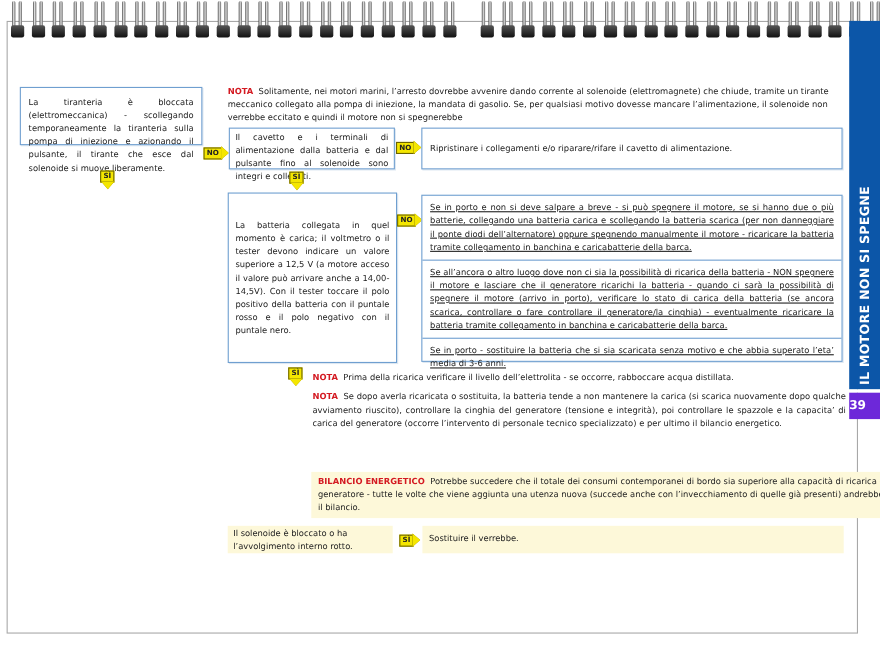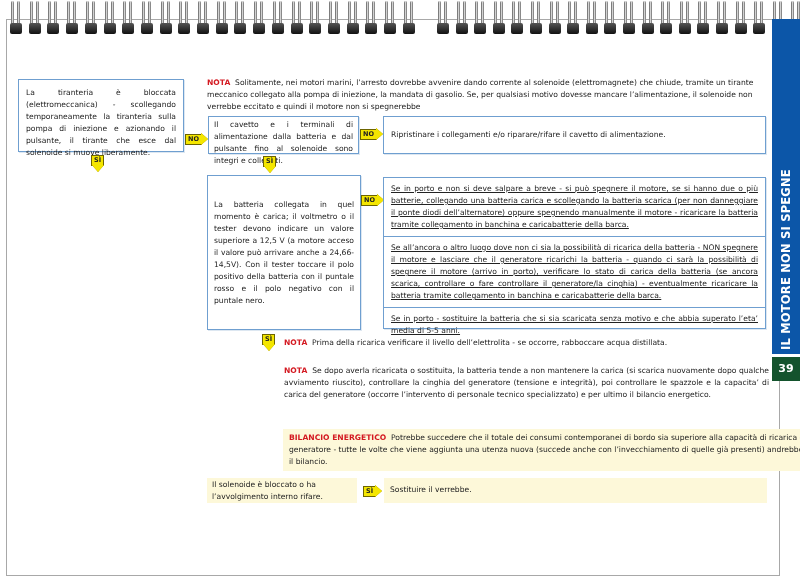--- a/index.html
+++ b/index.html
@@ -14,22 +14,22 @@
                 background:linear-gradient(90deg,#444,#ddd 45%,#666); }
   .ring .w1 { left:1px; } .ring .w2 { left:7px; }
   .ring .base { position:absolute; left:0; top:22px; width:12px; height:11px; border-radius:2px;
                 background:linear-gradient(180deg,#555,#111); }
 
   .sidebar { position:absolute; left:772px; top:19px; width:28px; height:335px; background:#0c56a8; }
   .sidebar-title { position:absolute; left:774px; top:200px; width:24px; height:150px;
      writing-mode:vertical-rl; transform:rotate(180deg); color:#fff; font-weight:bold;
      font-size:11.5px; text-align:left; line-height:24px; letter-spacing:0.2px; white-space:nowrap; }
   .sidebar-sep { position:absolute; left:772px; top:354px; width:28px; height:3px; background:#fff; }
-  .page-num-box { position:absolute; left:772px; top:357px; width:28px; height:24px; background:#14532d;
-     color:#fff; font-weight:bold; font-size:11px; line-height:24px; text-align:center; }
+  .page-num-box { position:absolute; left:772px; top:357px; width:28px; height:24px; background:#6d28d9;
+     color:#fff; font-weight:bold; font-size:11px; line-height:24px; }
 
   .box { position:absolute; border:1.5px solid #6f9fd0; background:#fff; box-sizing:border-box;
          font-size:7.6px; line-height:12px; color:#222; box-shadow:1px 1px 0 rgba(120,160,200,0.25); }
   .box p { margin:0; text-align:justify; }
   .box .cell { padding:5px 7px; border-bottom:1.5px solid #6f9fd0;text-decoration:underline; }
   .box .cell:last-child { border-bottom:none; }
   .yellowbox { position:absolute; background:#fdf8d9; font-size:7.6px; line-height:12px; color:#222; box-sizing:border-box; }
 
   .nota-block { position:absolute; font-size:7.6px; line-height:12px; color:#222; }
   .red { color:#d41a22; font-weight:bold; }
@@ -264,21 +264,21 @@
 <div class="sidebar"></div>
 <div class="sidebar-title">IL MOTORE NON SI SPEGNE</div>
 <div class="sidebar-sep"></div>
 <div class="page-num-box">39</div>
 
 <div class="nota-block" style="left:207px; top:77px; width:558px;">
   <span class="red">NOTA</span>&nbsp;
   <span>Solitamente, nei motori marini, l’arresto dovrebbe avvenire dando corrente al solenoide (elettromagnete) che chiude, tramite un tirante meccanico collegato alla pompa di iniezione, la mandata di gasolio. Se, per qualsiasi motivo dovesse mancare l’alimentazione, il solenoide non verrebbe eccitato e quindi il motore non si spegnerebbe</span>
 </div>
 
-<div class="box" style="left:18px; top:79px; width:166px; height:73px; padding:7px 7px;">
+<div class="box" style="left:18px; top:79px; width:166px; height:53px; padding:7px 7px;">
   <p>La tiranteria è bloccata (elettromeccanica) - scollegando temporaneamente la tiranteria sulla pompa di iniezione e azionando il pulsante, il tirante che esce dal solenoide si muove liberamente.</p>
 </div>
 <div class="tag-no" style="left:185px; top:133px;">
   <span class="tag-label">NO</span>
   <span class="arrow-right"></span>
 </div>
 <div class="tag-si down" style="left:91px; top:155px;">
   <span class="tag-label">SÌ</span>
   <span class="arrow-down"></span>
 </div>
@@ -292,54 +292,54 @@
 </div>
 <div class="box" style="left:383px; top:116px; width:383px; height:38px; padding:12px 7px;">
   <p>Ripristinare i collegamenti e/o riparare/rifare il cavetto di alimentazione.</p>
 </div>
 <div class="tag-si down" style="left:263px; top:156px;">
   <span class="tag-label">SÌ</span>
   <span class="arrow-down"></span>
 </div>
 
 <div class="box" style="left:207px; top:175px; width:154px; height:155px; padding:0 6px; display:flex; align-items:center;">
-  <p>La batteria collegata in quel momento è carica; il voltmetro o il tester devono indicare un valore superiore a 12,5 V (a motore acceso il valore può arrivare anche a 24,66-14,5V). Con il tester toccare il polo positivo della batteria con il puntale rosso e il polo negativo con il puntale nero.</p>
+  <p>La batteria collegata in quel momento è carica; il voltmetro o il tester devono indicare un valore superiore a 12,5 V (a motore acceso il valore può arrivare anche a 14,00-14,5V). Con il tester toccare il polo positivo della batteria con il puntale rosso e il polo negativo con il puntale nero.</p>
 </div>
 <div class="tag-no" style="left:361px; top:194px;">
   <span class="tag-label">NO</span>
   <span class="arrow-right"></span>
 </div>
 <div class="box" style="left:383px; top:177px; width:383px; height:152px;">
   <div class="cell">
       <p>Se in porto e non si deve salpare a breve - si può spegnere il motore, se si hanno due o più batterie, collegando una batteria carica e scollegando la batteria scarica (per non danneggiare il ponte diodi dell’alternatore) oppure spegnendo manualmente il motore - ricaricare la batteria tramite collegamento in banchina e caricabatterie della barca.</p>
     </div>
   <div class="cell">
       <p>Se all’ancora o altro luogo dove non ci sia la possibilità di ricarica della batteria - NON spegnere il motore e lasciare che il generatore ricarichi la batteria - quando ci sarà la possibilità di spegnere il motore (arrivo in porto), verificare lo stato di carica della batteria (se ancora scarica, controllare o fare controllare il generatore/la cinghia) - eventualmente ricaricare la batteria tramite collegamento in banchina e caricabatterie della barca.</p>
     </div>
   <div class="cell">
-      <p>Se in porto - sostituire la batteria che si sia scaricata senza motivo e che abbia superato l’eta’ media di 5-5 anni.</p>
+      <p>Se in porto - sostituire la batteria che si sia scaricata senza motivo e che abbia superato l’eta’ media di 3-6 anni.</p>
     </div>
 </div>
 <div class="tag-si down" style="left:262px; top:334px;">
   <span class="tag-label">SÌ</span>
   <span class="arrow-down"></span>
 </div>
 
 <div class="nota-block" style="left:284px; top:337px; width:485px;">
-  <div style="margin-bottom:16px;"><span class="red">NOTA</span>&nbsp; <span>Prima della ricarica verificare il livello dell’elettrolita - se occorre, rabboccare acqua distillata.</span></div>
+  <div style="margin-bottom:6px;"><span class="red">NOTA</span>&nbsp; <span>Prima della ricarica verificare il livello dell’elettrolita - se occorre, rabboccare acqua distillata.</span></div>
   <div style="text-align:justify;"><span class="red">NOTA</span>&nbsp; <span>Se dopo averla ricaricata o sostituita, la batteria tende a non mantenere la carica (si scarica nuovamente dopo qualche avviamento riuscito), controllare la cinghia del generatore (tensione e integrità), poi controllare le spazzole e la capacita’ di carica del generatore (occorre l’intervento di personale tecnico specializzato) e per ultimo il bilancio energetico.</span></div>
 </div>
 
 <div class="yellowbox" style="left:283px; top:429px; width:570px; height:42px; padding:3px 6px;">
   <span class="red">BILANCIO ENERGETICO</span>&nbsp;
   <span>Potrebbe succedere che il totale dei consumi contemporanei di bordo sia superiore alla capacità di ricarica del generatore - tutte le volte che viene aggiunta una utenza nuova (succede anche con l’invecchiamento di quelle già presenti) andrebbe verificato il bilancio.</span>
 </div>
 
 <div class="yellowbox" style="left:207px; top:478px; width:150px; height:25px; padding:1px 5px;">
-  <span>Il solenoide è bloccato o ha l’avvolgimento interno rifare.</span>
+  <span>Il solenoide è bloccato o ha l’avvolgimento interno rotto.</span>
 </div>
 <div class="tag-si" style="left:363px; top:485px;">
   <span class="tag-label">SÌ</span>
   <span class="arrow-right"></span>
 </div>
 <div class="yellowbox" style="left:384px; top:478px; width:383px; height:25px; padding:6px 6px;">
   <span>Sostituire il verrebbe.</span>
 </div>
 
 </body></html>

